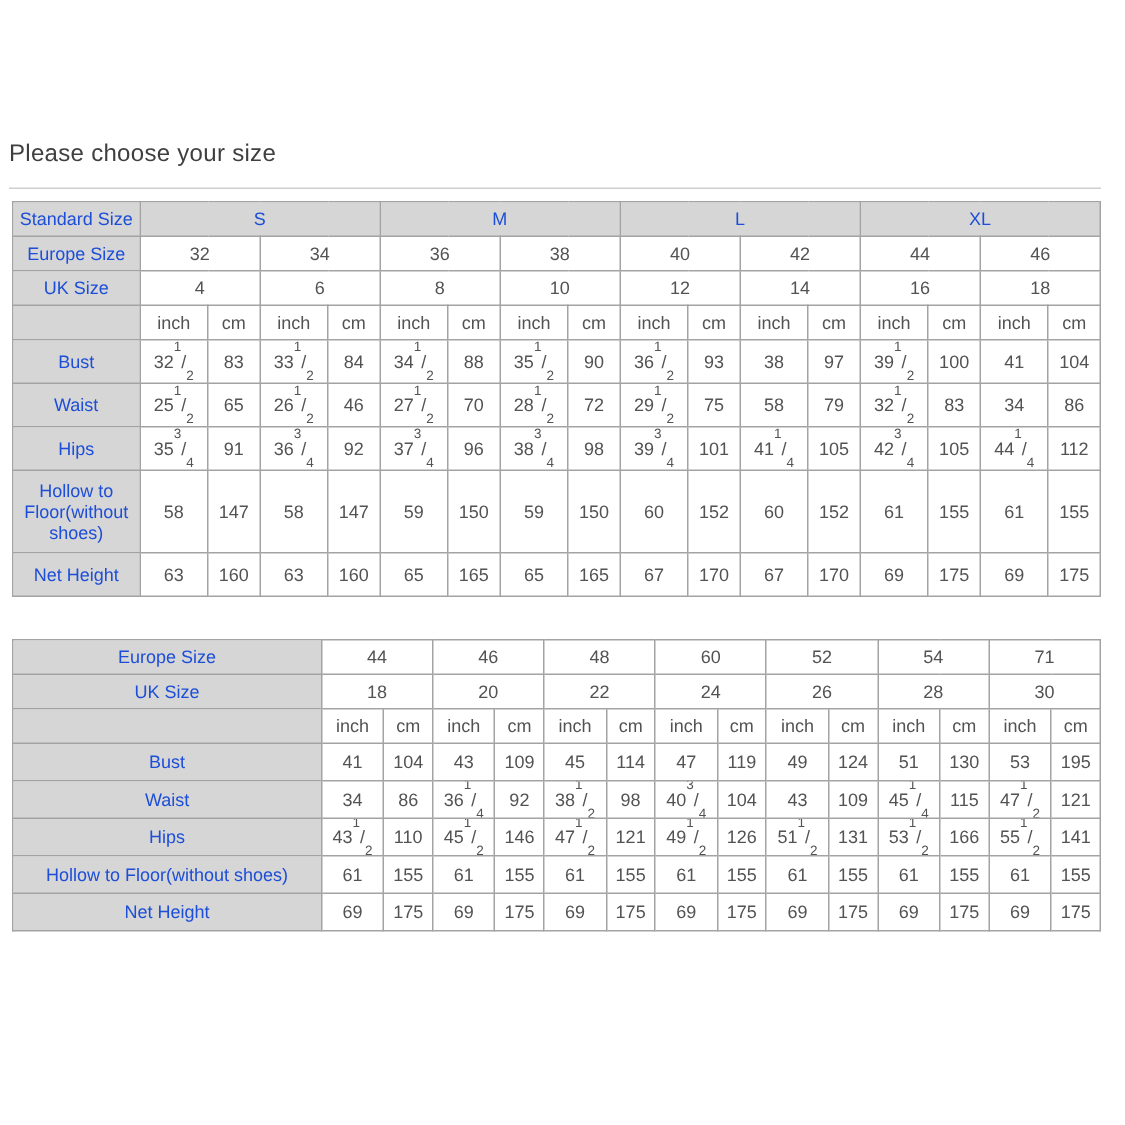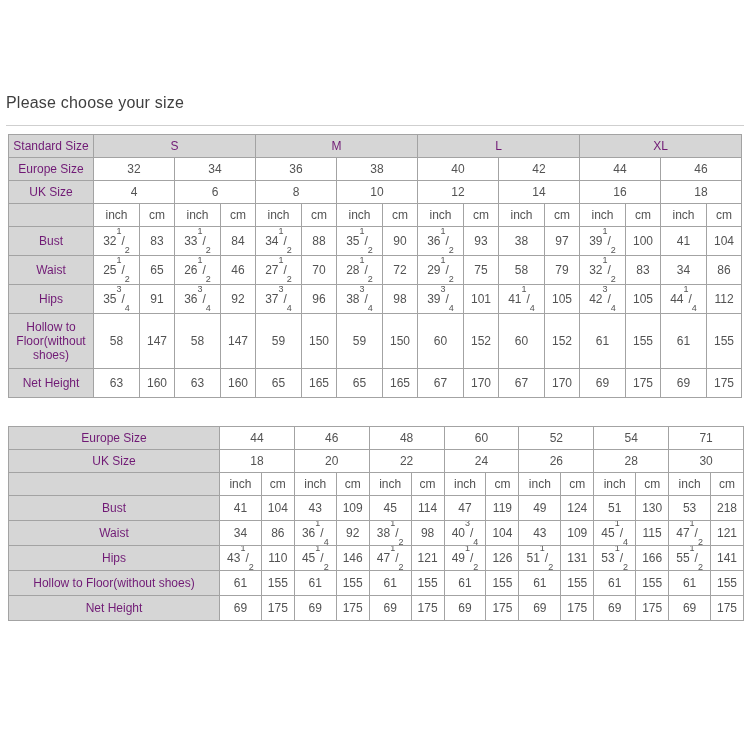--- a/index.html
+++ b/index.html
@@ -3,21 +3,21 @@
 <meta charset="utf-8">
 <style>
   * { box-sizing: border-box; }
   html, body {
     margin: 0; padding: 0;
     width: 750px; height: 750px;
     background: #ffffff;
     font-family: "Liberation Sans", sans-serif;
     overflow: hidden;
   }
-  .page { padding: 94px 6px 0 6px; }
+  .page { padding: 94px 16px 0 6px; }
   .page-title {
     margin: 0;
     font-size: 16px;
     font-weight: normal;
     color: #3f3f3f;
     letter-spacing: 0.2px;
   }
   .title-rule {
     border: none;
     border-top: 1px solid #cfcfcf;
@@ -34,21 +34,21 @@
     border: 1px solid #a3a3a3;
     text-align: center;
     vertical-align: middle;
     padding: 1px 2px;
     background: #ffffff;
     line-height: 14px;
     overflow: hidden;
   }
   .size-table td.lbl {
     background: #d6d6d6;
-    color: #701a75;
+    color: #1d4ed8;
   }
   .size-table sup {
     font-size: 9px;
     line-height: 0;
     vertical-align: top;
     position: relative;
     top: -3px;
   }
   .size-table sub {
     font-size: 9px;
@@ -299,21 +299,21 @@
             <td>109</td>
             <td>45</td>
             <td>114</td>
             <td>47</td>
             <td>119</td>
             <td>49</td>
             <td>124</td>
             <td>51</td>
             <td>130</td>
             <td>53</td>
-            <td>218</td>
+            <td>195</td>
           </tr>
           <tr style="height: 25px;">
             <td class="lbl">Waist</td>
             <td>34</td>
             <td>86</td>
             <td>36<sup>1</sup>/<sub>4</sub></td>
             <td>92</td>
             <td>38<sup>1</sup>/<sub>2</sub></td>
             <td>98</td>
             <td>40<sup>3</sup>/<sub>4</sub></td>

